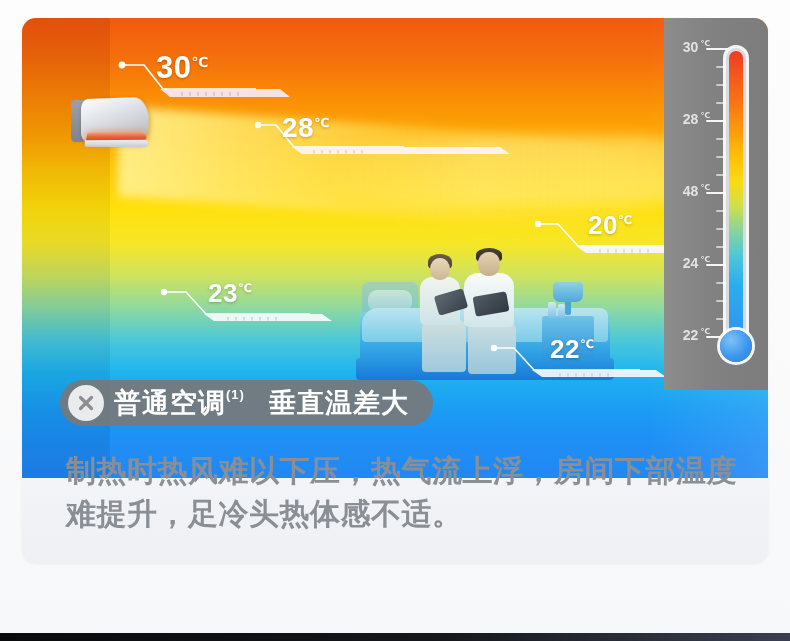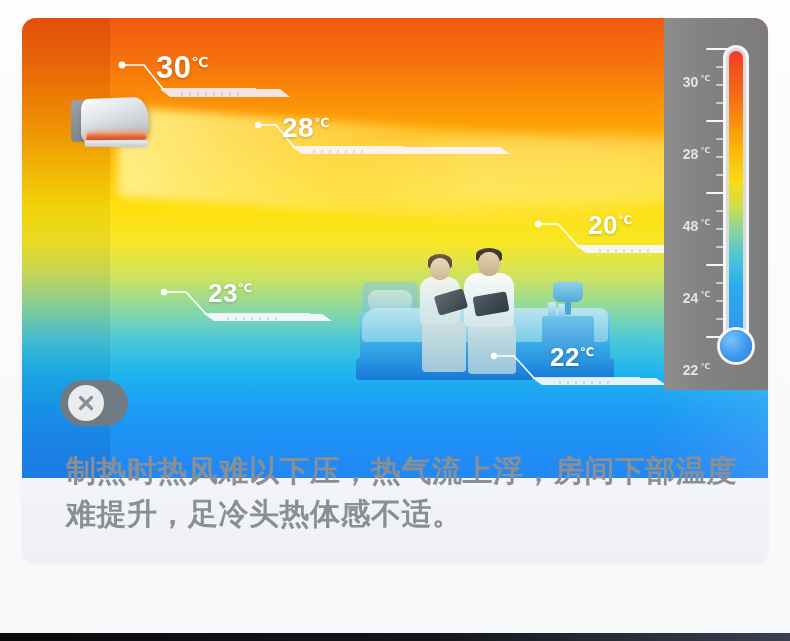--- a/index.html
+++ b/index.html
@@ -248,21 +248,21 @@
   .callout svg { position:absolute; left:0; top:0; overflow:visible; }
 
   #callout-30 { left:96px;  top:32px;  width:230px; height:58px; }
   #callout-30 .c-val { left:38px; top:0px; font-size:31px; }
   #callout-28 { left:232px; top:94px;  width:230px; height:52px;text-decoration:underline; }
   #callout-28 .c-val { left:28px; top:0px; font-size:28px; }
   #callout-25 { left:512px; top:192px; width:180px; height:50px; }
   #callout-25 .c-val { left:54px; top:0px; font-size:26px; }
   #callout-23 { left:138px; top:260px; width:190px; height:50px; }
   #callout-23 .c-val { left:48px; top:0px; font-size:26px; }
-  #callout-22 { left:468px; top:324px; width:190px; height:50px; }
+  #callout-22 { left:468px; top:316px; width:190px; height:50px; }
   #callout-22 .c-val { left:60px; top:0px; font-size:26px; }
 
   
   #thermo-panel {
     position:absolute; right:0; top:0;
     width:104px; height:372px;
     background:linear-gradient(90deg,#8d8d8d 0%,#828282 40%,#7c7c7c 100%);
     border-radius:0 14px 0 0;
   }
   #thermo-scale { position:absolute; left:0; top:0; width:104px; height:372px; }
@@ -272,21 +272,20 @@
   }
   .tick-minor {
     position:absolute; left:52px; width:12px; height:1.6px;
     background:rgba(255,255,255,.6); border-radius:1px;
   }
   .tick-label {
     position:absolute; left:4px; width:42px;
     text-align:right;
     color:#e3e3e3; font-size:14px; font-weight:bold;
     transform:translateY(-9px);
-    margin-top:35px;
   }
   .tick-label .tl-unit { font-size:8px; vertical-align:super; margin-left:2px; }
 
   #thermo-tube {
     position:absolute; left:62px; top:30px;
     width:20px; height:296px;
     border-radius:10px 10px 0 0;
     background:#d8dadd;
     box-shadow:0 0 0 3px rgba(255,255,255,.92);
   }
@@ -530,20 +529,25 @@
         <div id="thermo-bulb"></div>
       </div>
     </div>
 
     <div id="badge">
       <span id="badge-x">
         <svg width="22" height="22" viewBox="0 0 22 22">
           <path d="M5.5 5.5 L16.5 16.5 M16.5 5.5 L5.5 16.5" stroke="#8b8f93" stroke-width="3.2" stroke-linecap="round"></path>
         </svg>
       </span>
+      <span id="badge-title">
+          <span>普通空调</span>
+          <span id="badge-sup">(1)</span>
+        </span>
+      <span id="badge-sub">垂直温差大</span>
     </div>
 
     <p id="copy">制热时热风难以下压，热气流上浮，房间下部温度难提升，足冷头热体感不适。</p>
 
   </div>
 
   <div id="bottom-strip"></div>
 </div>
 
 </body></html>

